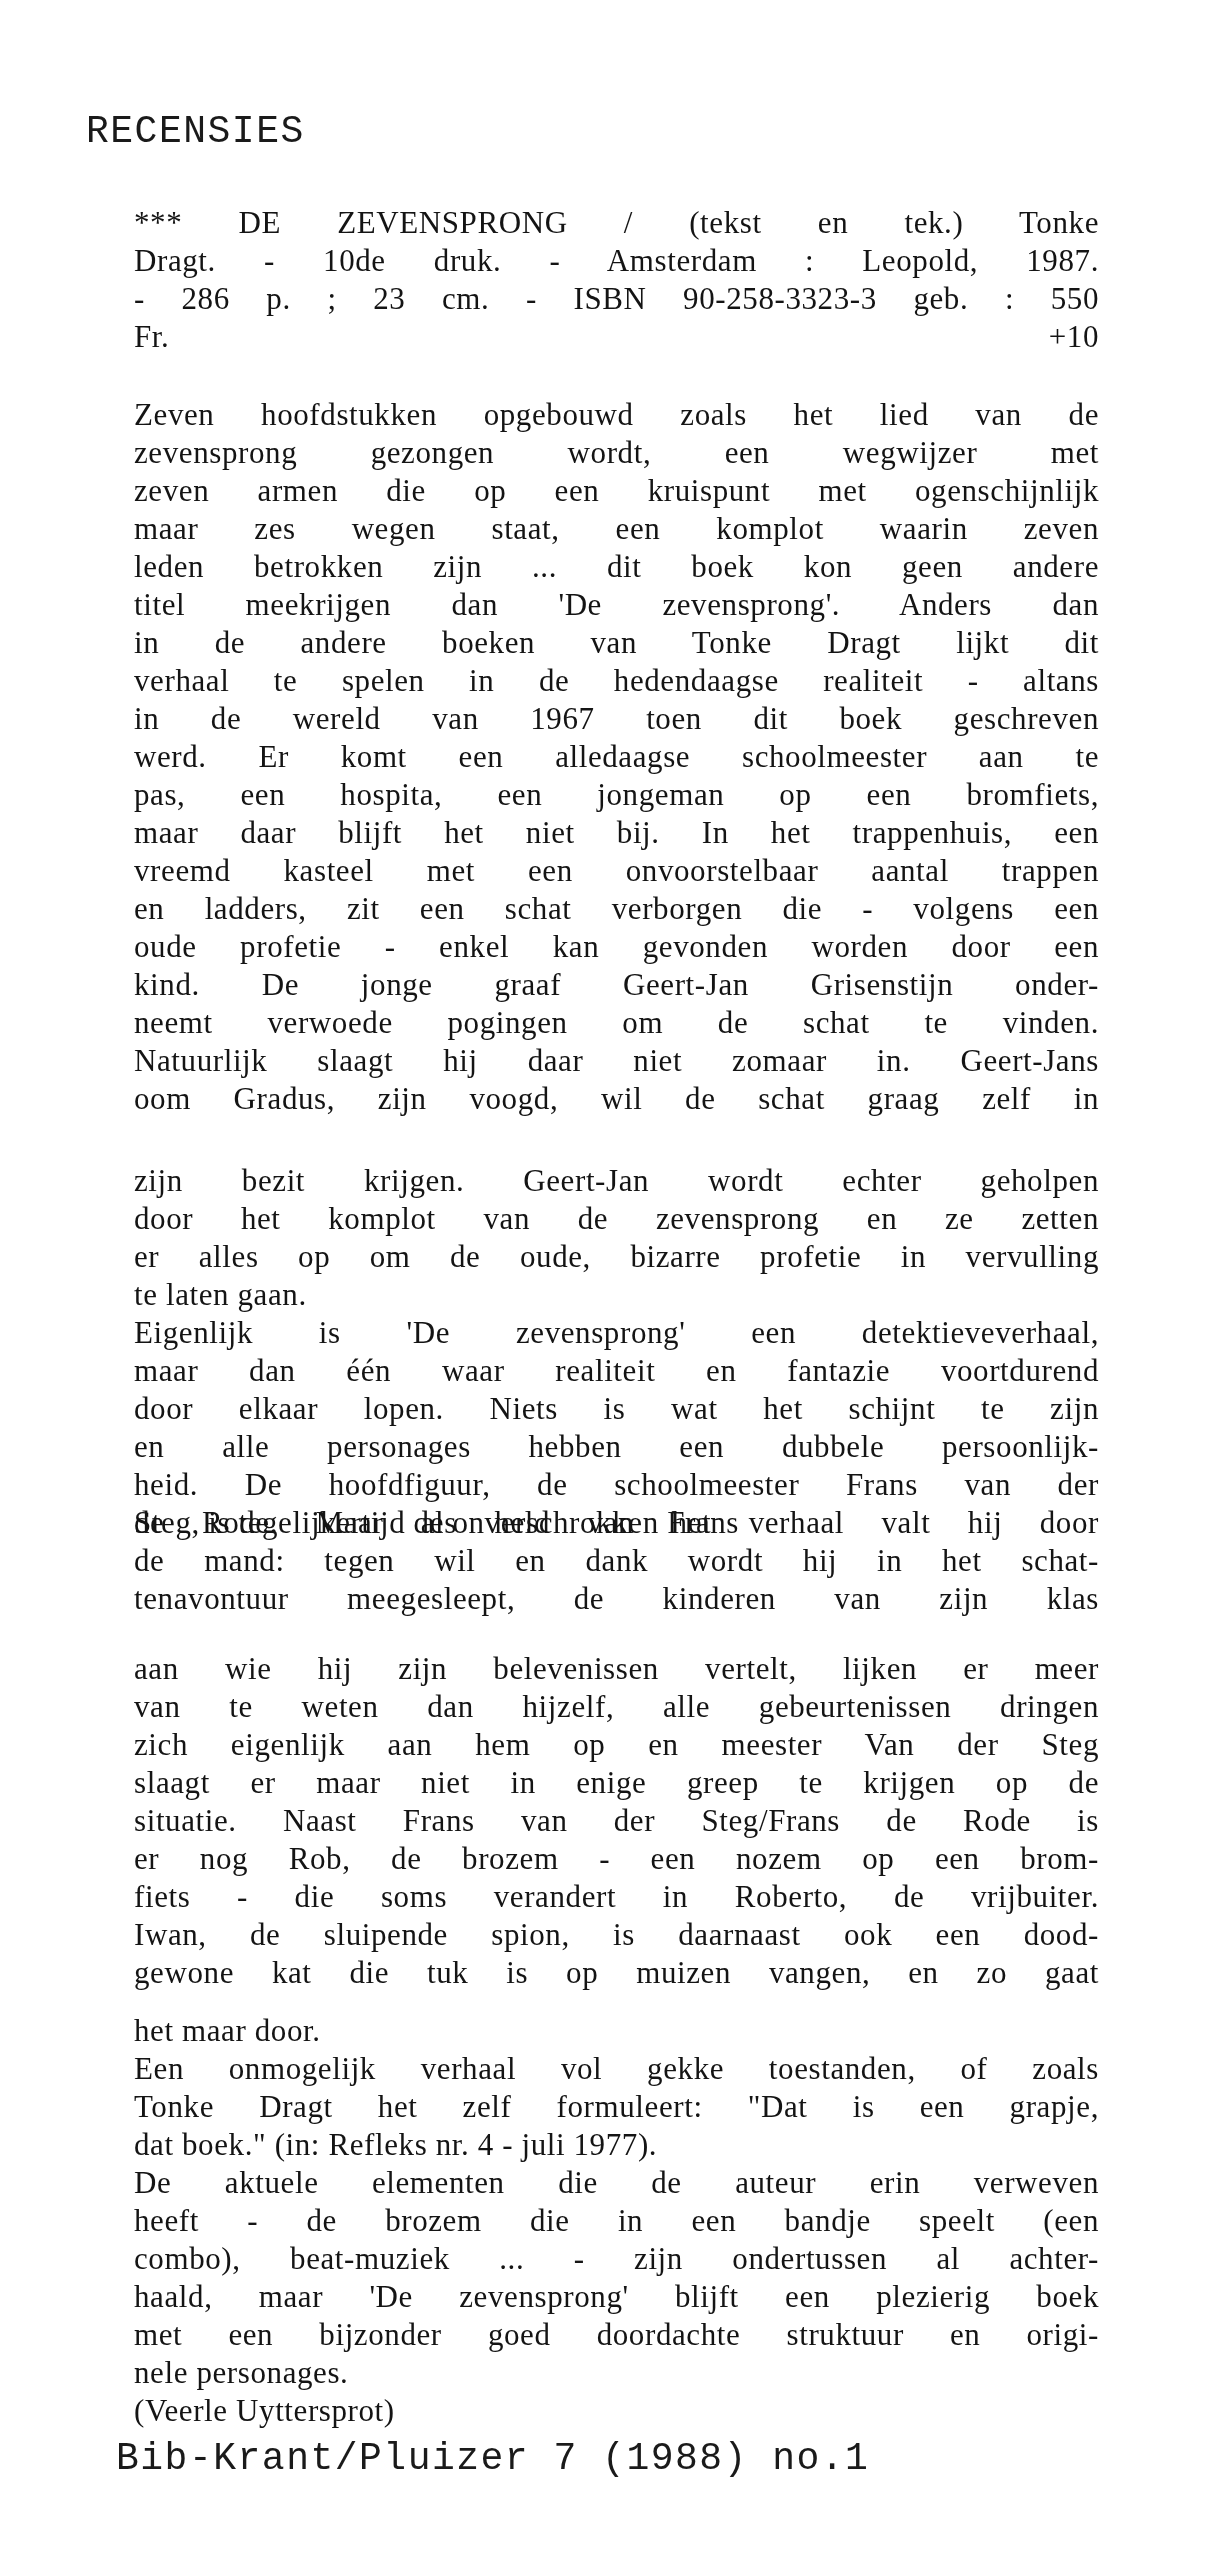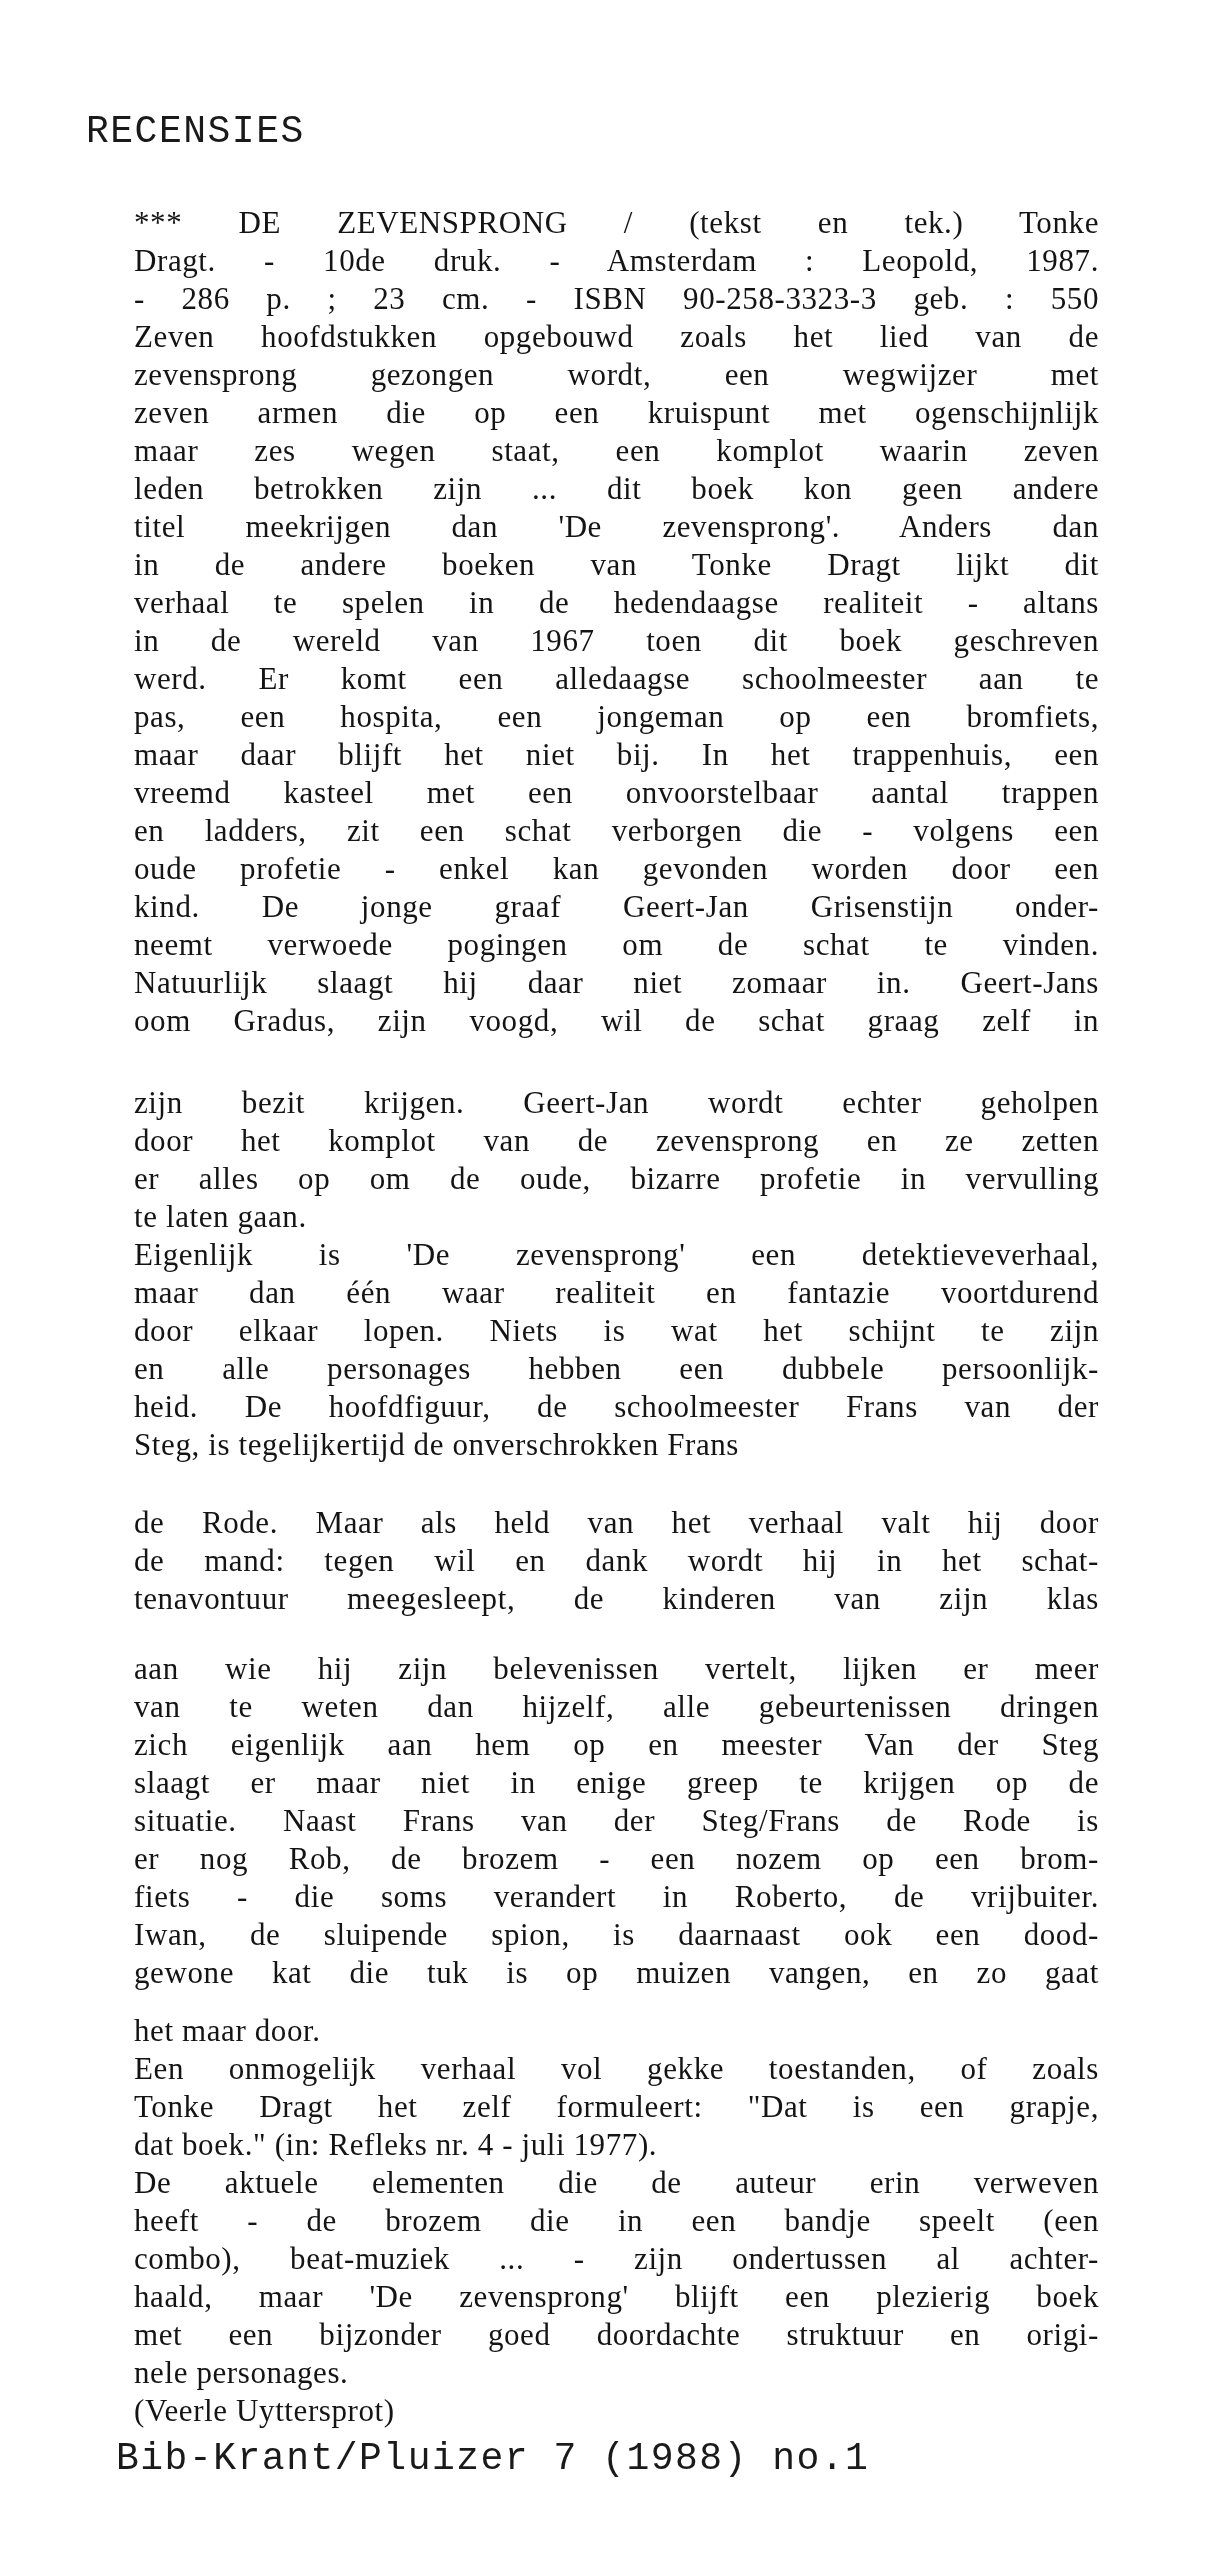--- a/index.html
+++ b/index.html
@@ -16,21 +16,22 @@
 </style>
 </head>
 <body>
 
 <div id="section-heading" class="mono">RECENSIES</div>
 
 <div id="block-1" class="block">
     <div class="line" style="white-space: normal; overflow: hidden;">*** DE ZEVENSPRONG / (tekst en tek.) Tonke</div>
     <div class="line" style="white-space: normal; overflow: hidden;">Dragt. - 10de druk. - Amsterdam : Leopold, 1987.</div>
     <div class="line" style="white-space: normal; overflow: hidden;">- 286 p. ; 23 cm. - ISBN 90-258-3323-3 geb. : 550</div>
-    <div class="line" style="white-space: normal; overflow: hidden;">Zeven hoofdstukken opgebouwd zoals het lied van de</div>
+    <div class="line" style="white-space: normal; overflow: hidden;">Fr. +10</div>
+    <div class="line" style="white-space: normal; overflow: hidden; margin-top: 40px;">Zeven hoofdstukken opgebouwd zoals het lied van de</div>
     <div class="line" style="white-space: normal; overflow: hidden;">zevensprong gezongen wordt, een wegwijzer met</div>
     <div class="line" style="white-space: normal; overflow: hidden;">zeven armen die op een kruispunt met ogenschijnlijk</div>
     <div class="line" style="white-space: normal; overflow: hidden;">maar zes wegen staat, een komplot waarin zeven</div>
     <div class="line" style="white-space: normal; overflow: hidden;">leden betrokken zijn ... dit boek kon geen andere</div>
     <div class="line" style="white-space: normal; overflow: hidden;">titel meekrijgen dan 'De zevensprong'. Anders dan</div>
     <div class="line" style="white-space: normal; overflow: hidden;">in de andere boeken van Tonke Dragt lijkt dit</div>
     <div class="line" style="white-space: normal; overflow: hidden;">verhaal te spelen in de hedendaagse realiteit - altans</div>
     <div class="line" style="white-space: normal; overflow: hidden;">in de wereld van 1967 toen dit boek geschreven</div>
     <div class="line" style="white-space: normal; overflow: hidden;">werd. Er komt een alledaagse schoolmeester aan te</div>
     <div class="line" style="white-space: normal; overflow: hidden;">pas, een hospita, een jongeman op een bromfiets,</div>

